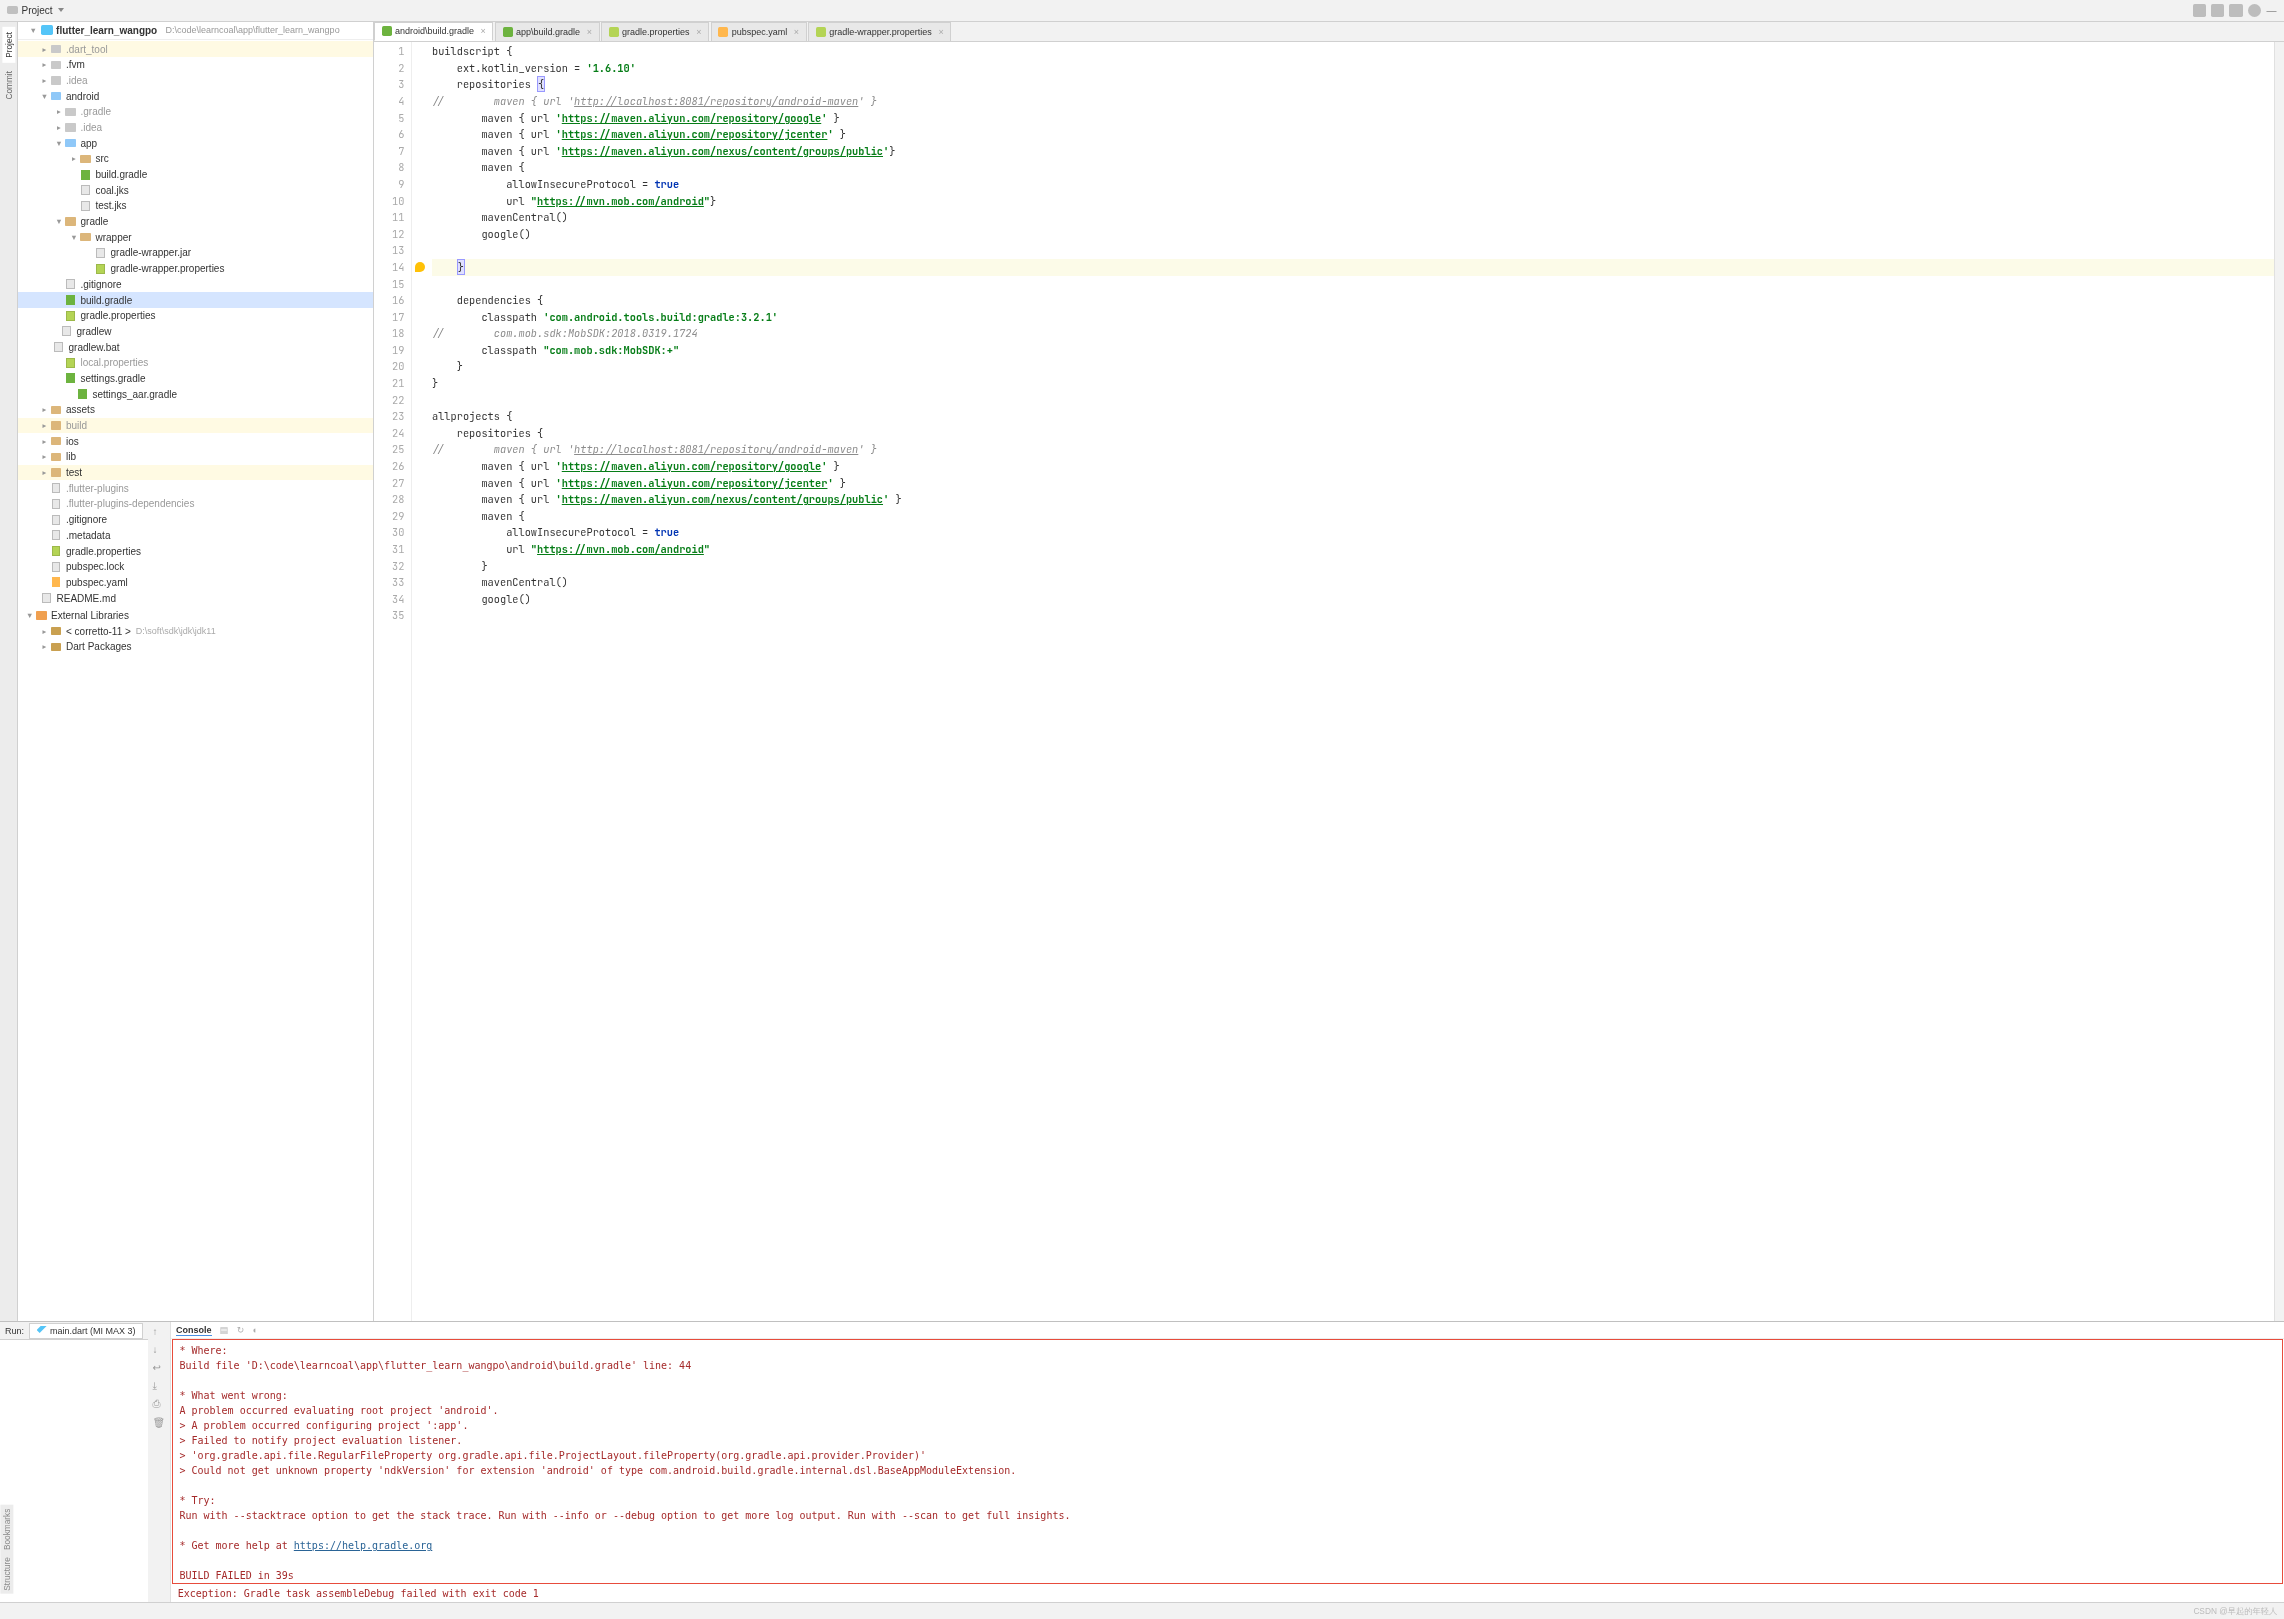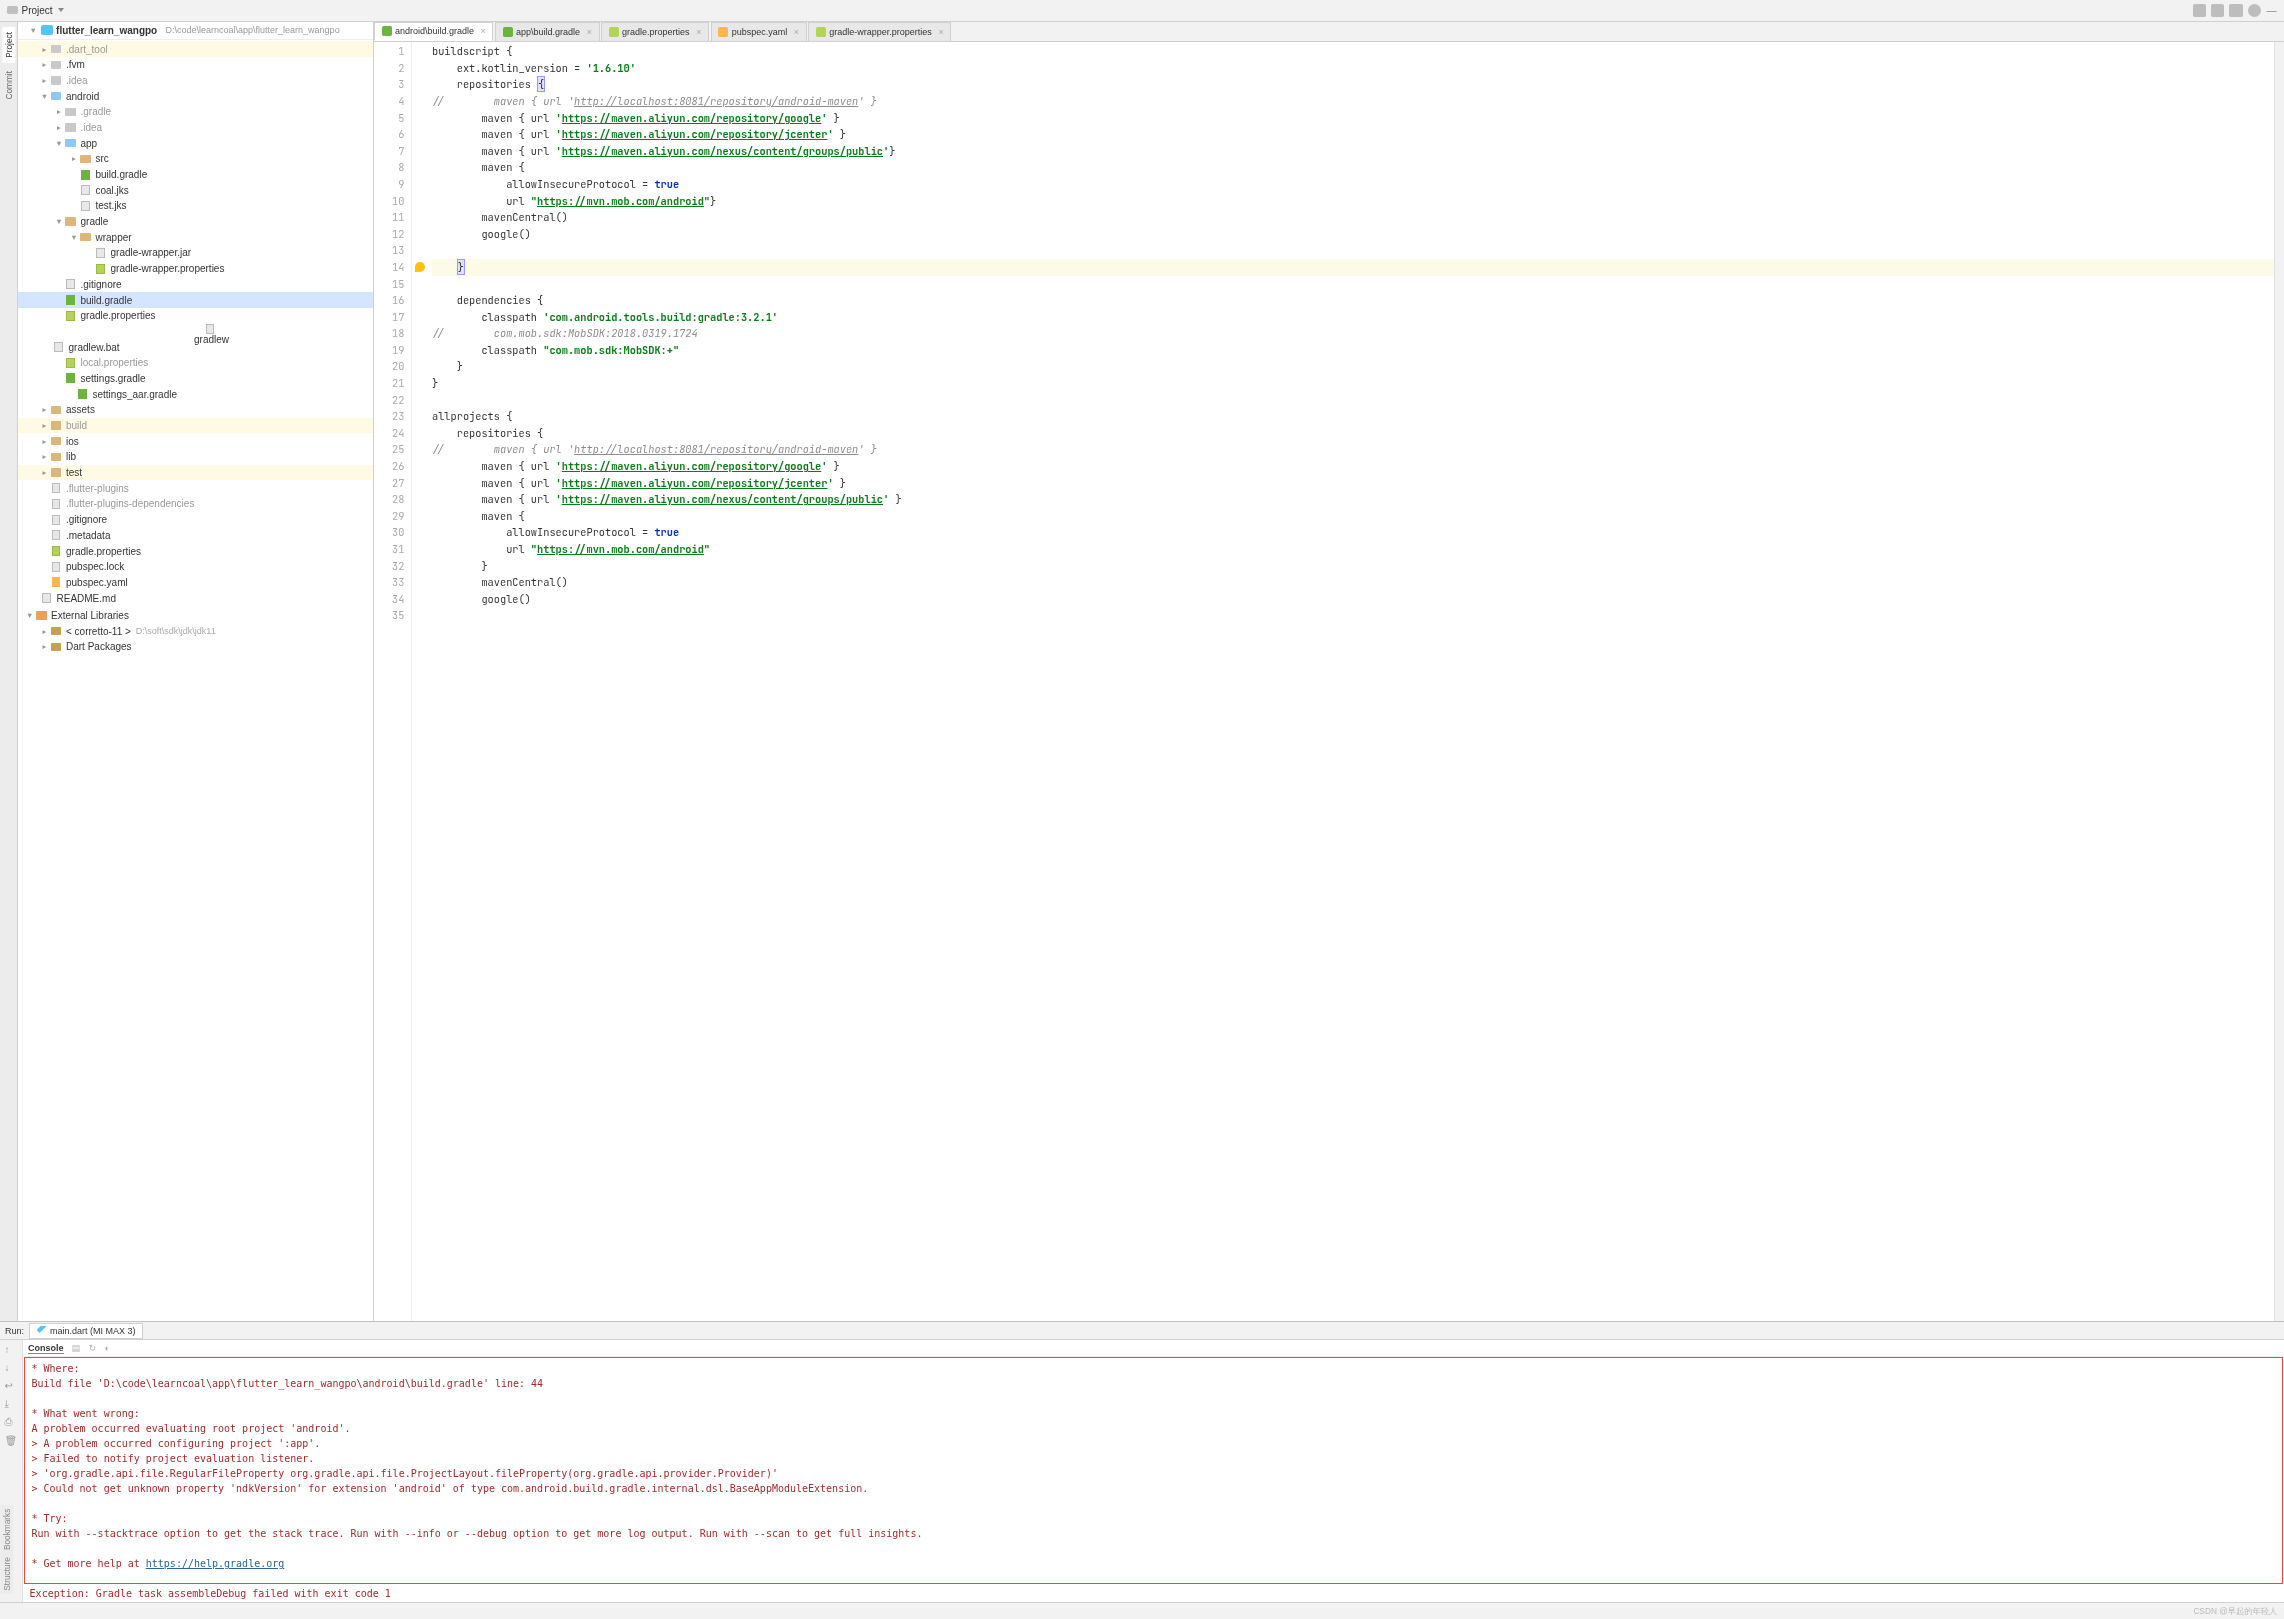--- a/index.html
+++ b/index.html
@@ -67,21 +67,21 @@
 .cmt { color: #8c8c8c; font-style: italic; }
 .cmt .url-cmt { text-decoration: underline; }
 .ident { color: #333; }
 .brace-hl { background: #e0e0ff; border: 0.8px solid #99f; }
 .breadcrumb-bar { height: 16.6px; border-top: 0.8px solid #e8e8e8; background: #fff; display: flex; align-items: center; padding: 0 8.3px; gap: 6.6px; font-size: 9px; color: #666; }
 .breadcrumb-bar span::after { content: "〉"; margin-left: 6.6px; color: #ccc; }
 .breadcrumb-bar span:last-child::after { content: ""; }
 .right-rail { width: 10px; background: #f2f2f2; border-left: 0.8px solid #e0e0e0; }
 
 
-.run-panel { height: 281px; border-top: 0.8px solid #c0c0c0; display: flex; flex-direction: column; background: #fff; }
+.run-panel { height: 281px; border-top: 0.8px solid #c0c0c0; display: flex; flex-direction: row; background: #fff; }
 .run-tabs { display: flex; align-items: center; height: 18px; background: #f2f2f2; border-bottom: 0.8px solid #d0d0d0; padding: 0 5px; gap: 5px; }
 .run-tabs .run-label { font-size: 9px; color: #333; }
 .run-tabs .run-tab { display: flex; align-items: center; height: 16.6px; padding: 0 6.6px; background: #fff; border: 0.8px solid #d0d0d0; font-size: 9px; gap: 3.3px; }
 .run-tabs .flutter-icon { width: 10px; height: 10px; background: #54c5f8; clip-path: polygon(40% 0, 100% 0, 30% 70%, 0 40%); }
 .run-body { flex: 1; display: flex; min-height: 0; }
 .run-left-icons { width: 23px; background: #f2f2f2; border-right: 0.8px solid #e0e0e0; display: flex; flex-direction: column; align-items: center; padding-top: 3.3px; gap: 5px; }
 .run-left-icons div { width: 13.2px; height: 13.2px; opacity: .5; }
 .arrow-up::before { content: "↑"; }
 .arrow-dn::before { content: "↓"; }
 .icon-wrap::before { content: "↩"; }
@@ -253,21 +253,21 @@
             </span>
             <span class="label ">build.gradle</span>
           </div>
           <div class="tree-item" style="padding-left: 36px;">
             <span class="arrow"></span>
             <span class="icon">
               <span class="icon-file prop"></span>
             </span>
             <span class="label ">gradle.properties</span>
           </div>
-          <div class="tree-item" style="padding-left: 32px; flex-direction: column;">
+          <div class="tree-item" style="padding-left: 32px;">
             <span class="arrow"></span>
             <span class="icon">
               <span class="icon-file file"></span>
             </span>
             <span class="label ">gradlew</span>
           </div>
           <div class="tree-item" style="padding-left: 24px;">
             <span class="arrow"></span>
             <span class="icon">
               <span class="icon-file file"></span>

